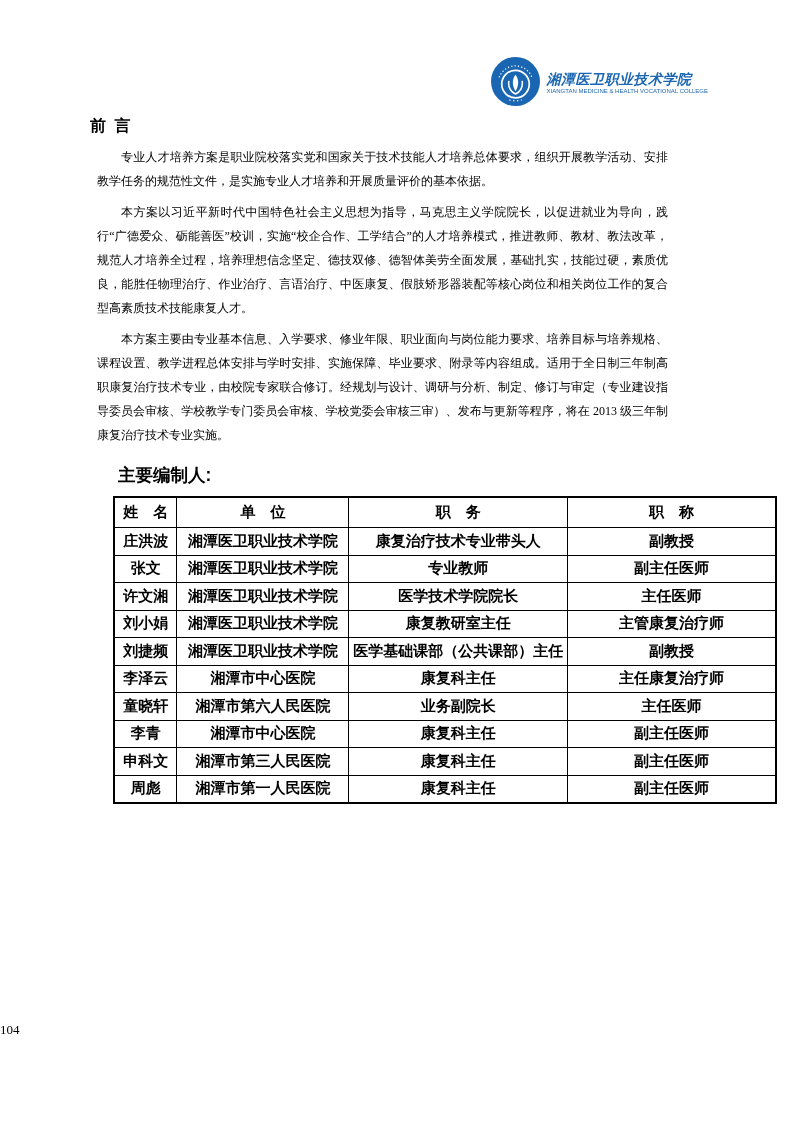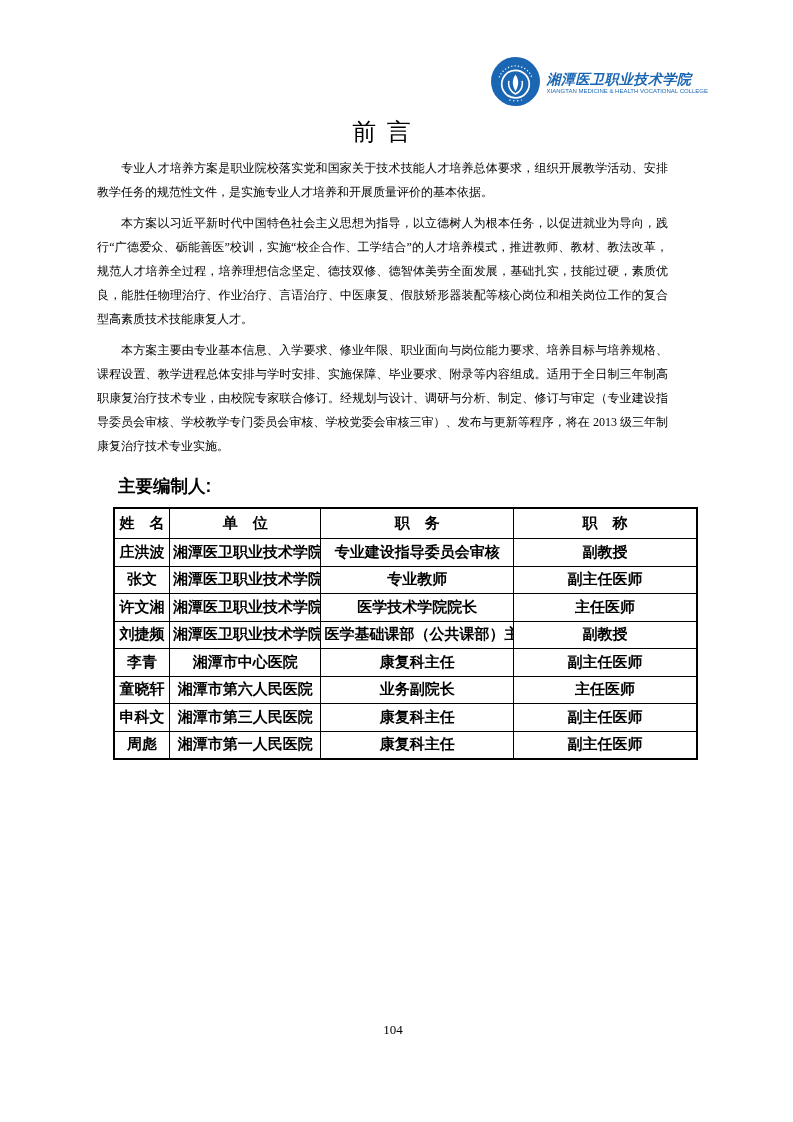--- a/index.html
+++ b/index.html
@@ -24,24 +24,24 @@
     letter-spacing:0.5px; white-space:nowrap;
     font-family:"Liberation Serif","DejaVu Serif",serif;
   }
   .logo-en {
     color:#1b66b3; font-size:6px; letter-spacing:0; white-space:nowrap;
     font-family:"Liberation Sans","DejaVu Sans",sans-serif;
   }
   
   .doc-title {
     margin:58px 0 8px 0;
-    text-align:center;
+    text-align:left;
     font-family:"Liberation Sans","DejaVu Sans",sans-serif;
-    font-weight:normal;
-    font-size:24px;
+    font-weight:bold;
+    font-size:16px;
     letter-spacing:2px;
   }
   
   .body-text p {
     margin:7px;
     font-size:12px;
     line-height:24px;
     text-align:justify;
     text-indent:2em;
   }
@@ -49,39 +49,39 @@
   .section-label {
     margin:16px 0 9px 28px;
     font-family:Liberation Sans, sans-serif;
     font-weight:bold;
     font-size:17.5px;
   }
   table.compilers {
     border-collapse:collapse;
     table-layout:fixed;
     margin-left:23px;
-    width:585px;
+    width:664px;
     border:2px solid #000;
   }
   table.compilers th, table.compilers td {
     border:1px solid #000;
     text-align:center;
     vertical-align:middle;
     font-size:15px;
     padding:1px 3px;
     height:24.5px;
     overflow:hidden;
     white-space:nowrap;
     font-weight:bold;
   }
   table.compilers th { font-weight:bold; height:27px; }
   
   .page-number {
     position:absolute; left:0; right:7px; top:1022px;
-    text-align:center;
+    text-align:left;
     font-size:13px;
     font-family:"Liberation Serif","DejaVu Serif",serif;
   }
 </style>
 </head>
 <body>
 
 <div class="page">
 
   <div class="logo-row">
@@ -98,21 +98,21 @@
     <span class="logo-text">
       <span class="logo-zh">湘潭医卫职业技术学院</span>
       <span class="logo-en">XIANGTAN MEDICINE &amp; HEALTH VOCATIONAL COLLEGE</span>
     </span>
   </div>
 
   <h1 class="doc-title">前 言</h1>
 
   <div class="body-text">
     <p>专业人才培养方案是职业院校落实党和国家关于技术技能人才培养总体要求，组织开展教学活动、安排教学任务的规范性文件，是实施专业人才培养和开展质量评价的基本依据。</p>
-    <p>本方案以习近平新时代中国特色社会主义思想为指导，以立德树人为根本任务，以促进就业为导向，践行“广德爱众、砺能善医”校训，实施“校企合作、工学结合”的人才培养模式，推进教师、教材、教法改革，规范人才培养全过程，培养理想信念坚定、德技双修、德智体美劳全面发展，基础扎实，技能过硬，素质优良，能胜任物理治疗、作业治疗、言语治疗、中医康复、假肢矫形器装配等核心岗位和相关岗位工作的复合型高素质技术技能康复人才。</p>
+    <p>本方案以习近平新时代中国特色社会主义思想为指导，马克思主义学院院长，以促进就业为导向，践行“广德爱众、砺能善医”校训，实施“校企合作、工学结合”的人才培养模式，推进教师、教材、教法改革，规范人才培养全过程，培养理想信念坚定、德技双修、德智体美劳全面发展，基础扎实，技能过硬，素质优良，能胜任物理治疗、作业治疗、言语治疗、中医康复、假肢矫形器装配等核心岗位和相关岗位工作的复合型高素质技术技能康复人才。</p>
     <p>本方案主要由专业基本信息、入学要求、修业年限、职业面向与岗位能力要求、培养目标与培养规格、课程设置、教学进程总体安排与学时安排、实施保障、毕业要求、附录等内容组成。适用于全日制三年制高职康复治疗技术专业，由校院专家联合修订。经规划与设计、调研与分析、制定、修订与审定（专业建设指导委员会审核、学校教学专门委员会审核、学校党委会审核三审）、发布与更新等程序，将在 2013 级三年制康复治疗技术专业实施。</p>
   </div>
 
   <div class="section-label">主要编制人:</div>
 
   <table class="compilers">
     <colgroup>
         <col style="width: 9.5%;">
         <col style="width: 26%;">
         <col style="width: 33%;">
@@ -123,52 +123,64 @@
         <th>姓　名</th>
         <th>单　位</th>
         <th>职　务</th>
         <th>职　称</th>
       </tr>
     </thead>
     <tbody>
         <tr>
           <td>庄洪波</td>
           <td>湘潭医卫职业技术学院</td>
-          <td>专业建设指导委员会审核</td>
+          <td>康复治疗技术专业带头人</td>
           <td>副教授</td>
         </tr>
         <tr>
           <td>张文</td>
           <td>湘潭医卫职业技术学院</td>
           <td>专业教师</td>
           <td>副主任医师</td>
         </tr>
         <tr>
           <td>许文湘</td>
           <td>湘潭医卫职业技术学院</td>
           <td>医学技术学院院长</td>
           <td>主任医师</td>
         </tr>
         <tr>
+          <td>刘小娟</td>
+          <td>湘潭医卫职业技术学院</td>
+          <td>康复教研室主任</td>
+          <td>主管康复治疗师</td>
+        </tr>
+        <tr>
           <td>刘捷频</td>
           <td>湘潭医卫职业技术学院</td>
           <td>医学基础课部（公共课部）主任</td>
           <td>副教授</td>
         </tr>
         <tr>
-          <td>李青</td>
+          <td>李泽云</td>
           <td>湘潭市中心医院</td>
           <td>康复科主任</td>
-          <td>副主任医师</td>
+          <td>主任康复治疗师</td>
         </tr>
         <tr>
           <td>童晓轩</td>
           <td>湘潭市第六人民医院</td>
           <td>业务副院长</td>
           <td>主任医师</td>
+        </tr>
+        <tr>
+          <td>李青</td>
+          <td>湘潭市中心医院</td>
+          <td>康复科主任</td>
+          <td>副主任医师</td>
         </tr>
         <tr>
           <td>申科文</td>
           <td>湘潭市第三人民医院</td>
           <td>康复科主任</td>
           <td>副主任医师</td>
         </tr>
         <tr>
           <td>周彪</td>
           <td>湘潭市第一人民医院</td>

